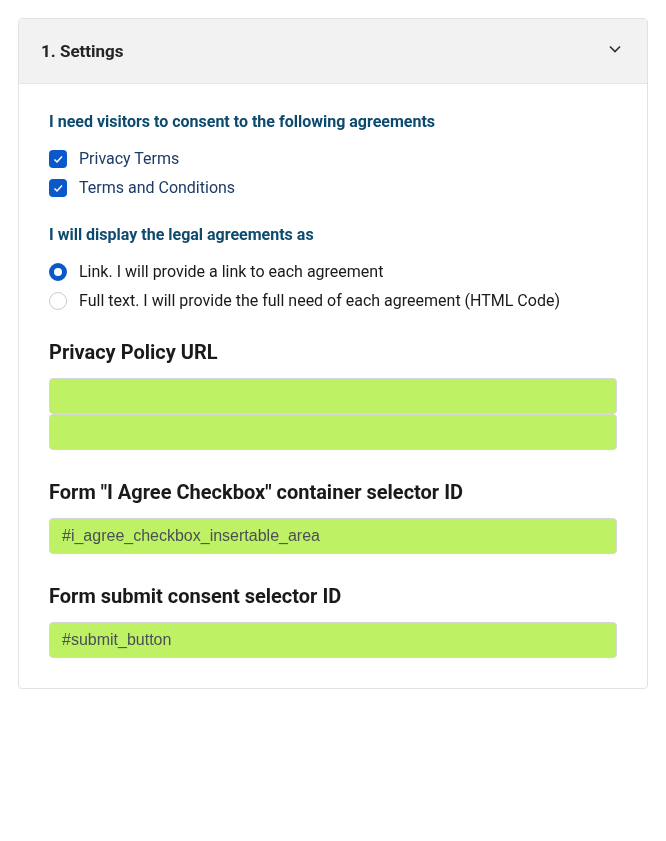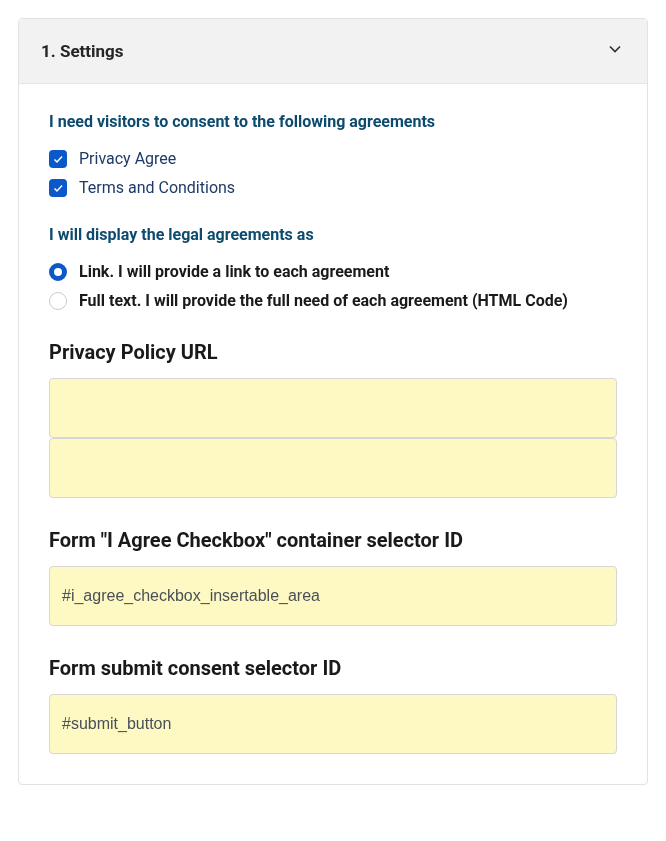--- a/index.html
+++ b/index.html
@@ -100,39 +100,38 @@
       background: #fff;
     }
     .radio.unselected {
       border: 1px solid #cccccc;
       background: #fff;
     }
     .radio-label {
       color: #1a1a1a;
       font-size: 16px;
       cursor: pointer;
-      font-weight: bold;
     }
     .field-label {
       font-weight: 700;
       font-size: 20px;
       color: #1a1a1a;
       margin-top: 30px;
       margin-bottom: 14px;
     }
     .text-input {
       width: 100%;
       border: 1px solid #d6d6d6;
       border-radius: 4px;
       padding: 12px 12px;
       font-size: 16px;
       color: #495057;
-      background: #fef9c3;
+      background: #bef264;
       outline: none;
-      height: 60px;
+      height: 36px;
     }
     .help-text {
       margin-top: 14px;
       color: #6c757d;
       font-size: 15px;
       line-height: 1.55;
     }
     .help-text .green {
       color: #2f9c3e;
     }
@@ -154,21 +153,21 @@
   <div class="panel-body">
 
     <div class="section-heading">I need visitors to consent to the following agreements</div>
 
     <div class="check-row">
       <span class="checkbox">
         <svg viewBox="0 0 24 24">
             <polyline points="5 13 10 18 20 7"></polyline>
           </svg>
       </span>
-      <span class="check-label">Privacy Agree</span>
+      <span class="check-label">Privacy Terms</span>
     </div>
 
     <div class="check-row">
       <span class="checkbox">
         <svg viewBox="0 0 24 24">
             <polyline points="5 13 10 18 20 7"></polyline>
           </svg>
       </span>
       <span class="check-label">Terms and Conditions</span>
     </div>

